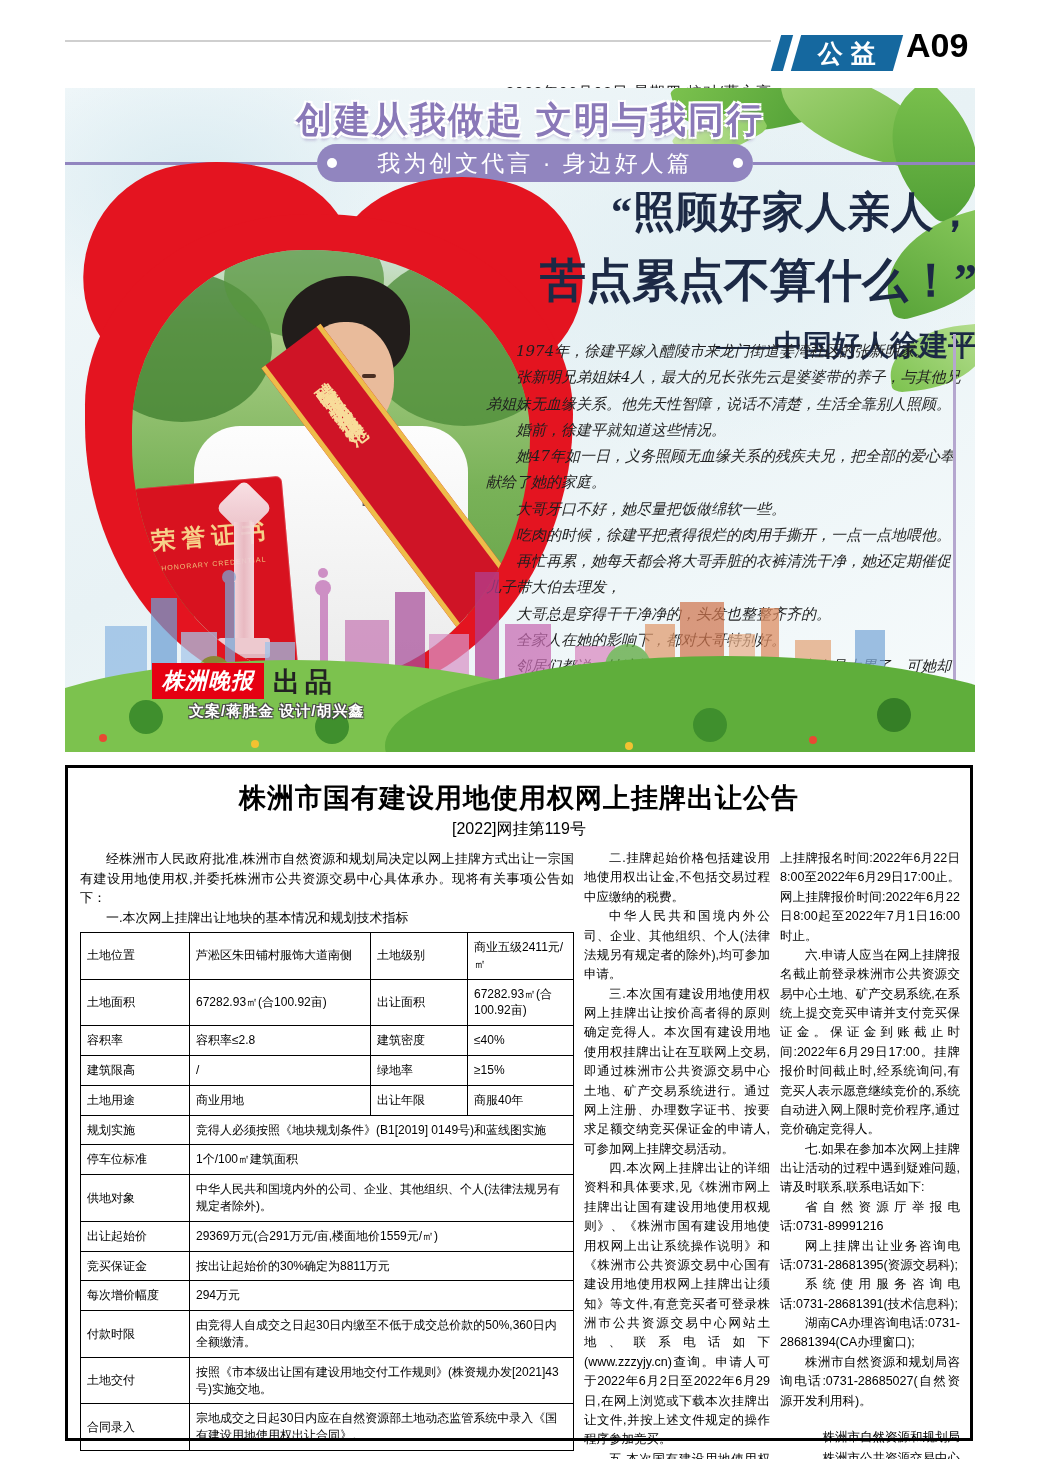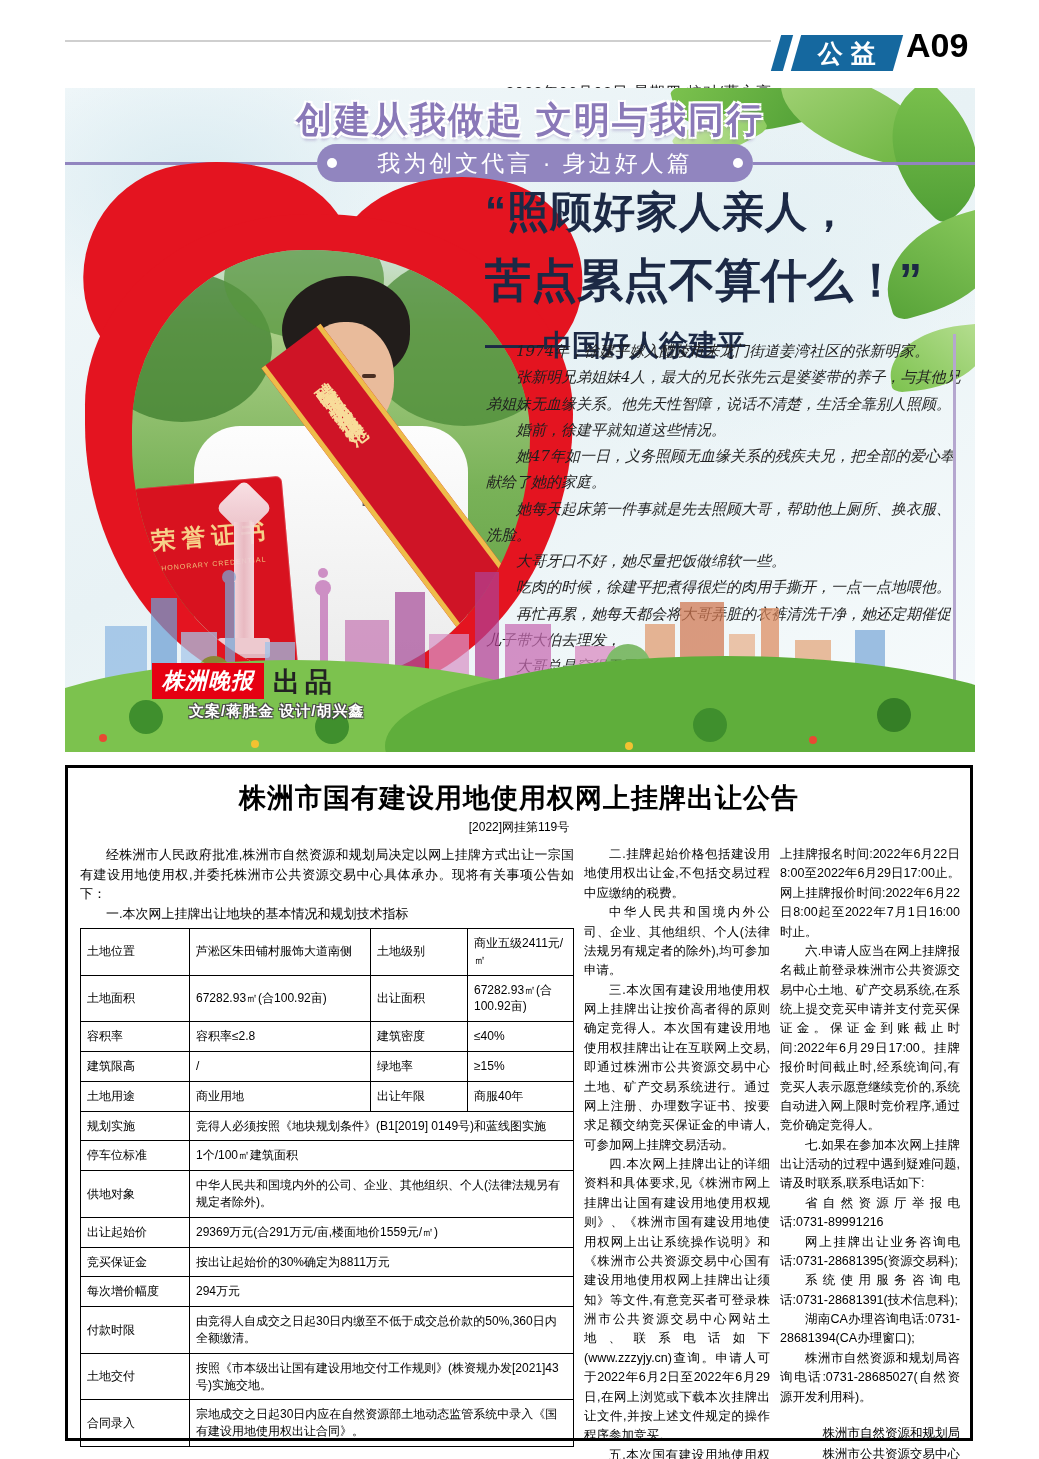--- a/index.html
+++ b/index.html
@@ -78,22 +78,22 @@
   .cert-sub{margin-top:8px;text-align:center;color:#f0c37a;font-size:7px;letter-spacing:1px;}
   .trophy{position:absolute;left:86px;top:238px;width:52px;height:184px;opacity:.95;}
   .tr-head{position:absolute;left:6px;top:0;width:40px;height:40px;background:linear-gradient(135deg,#fbeef0,#ecc9d1);
            transform:rotate(45deg);border-radius:7px;}
   .tr-stem{position:absolute;left:16px;top:34px;width:20px;height:118px;
            background:linear-gradient(90deg,#f6dfe3,#e9c4cb,#f6dfe3);}
   .tr-base{position:absolute;left:0;top:150px;width:52px;height:16px;background:#efd4da;border-radius:3px;
            box-shadow:0 4px 0 #e3bfc8;}
 
   
-  .quote{position:absolute;left:420px;top:96px;width:492px;text-align:left;color:#1c2945;
-         font-family:Liberation Sans, sans-serif;}
+  .quote{position:absolute;left:420px;top:96px;width:492px;text-align:right;color:#1c2945;
+         font-family:Liberation Serif, serif;}
   .quote .q1{font-size:42px;font-weight:700;letter-spacing:1px;}
   .quote .q2{font-size:46px;font-weight:700;margin-top:10px;}
   .quote .q3{font-size:29px;font-weight:700;margin-top:14px;}
   .story{position:absolute;left:421px;top:250px;width:476px;font-family:"DejaVu Serif",serif;font-style:italic;
          font-size:15px;line-height:1.75;color:#1f1f1f;}
   .story p{margin:0;text-indent:2em;}
   .vline{position:absolute;left:888px;top:246px;width:3px;height:364px;background:#b5a7cf;}
 
   
   .skyline{position:absolute;left:40px;bottom:62px;width:840px;height:132px;opacity:.72;}
@@ -127,21 +127,21 @@
             display:flex;align-items:center;justify-content:center;font-size:22px;font-weight:800;font-style:italic;
             font-family:"DejaVu Serif",serif;letter-spacing:1px;}
   .brand-suffix{position:absolute;left:208px;top:576px;font-size:27px;font-weight:700;color:#222;letter-spacing:5px;}
   .credits{position:absolute;left:88px;top:614px;font-size:15px;font-weight:700;color:#fff;letter-spacing:1px;
            text-shadow:0 0 2px #4a4a4a,1px 1px 0 #4a4a4a,-1px -1px 0 #4a4a4a,1px -1px 0 #4a4a4a,-1px 1px 0 #4a4a4a;margin-left:36px;}
 
   
   .notice{position:absolute;left:65px;top:765px;width:908px;height:676px;border:3px solid #000;
           box-sizing:border-box;padding:8px 12px;background:#fff;}
   .notice h2{margin:4px 0 0;text-align:center;font-size:27px;font-weight:900;letter-spacing:1px;}
-  .docno{text-align:center;font-size:12px;margin-top:3px;}
+  .docno{text-align:center;font-size:16px;margin-top:3px;}
   .cols{display:flex;gap:10px;margin-top:9px;text-align:justify;}
   .cols p{margin:0;}
   .col1{width:494px;flex:none;font-size:13px;line-height:1.5;}
   .col2{width:186px;flex:none;font-size:12.5px;line-height:1.55;}
   .col3{width:180px;flex:none;font-size:12.5px;line-height:1.55;}
   .indent{text-indent:2em;}
   .land-table{width:100%;border-collapse:collapse;margin-top:5px;font-size:12px;line-height:1.4;}
   .land-table td{border:1.5px solid #000;padding:6px 6px;vertical-align:middle;text-align:left;}
   .land-table .cl{width:96px;} .land-table .cv{width:168px;} .land-table .cl2{width:84px;}
   .sig{margin-top:16px;}
@@ -213,21 +213,20 @@
       <div class="q1">“照顾好家人亲人，</div>
       <div class="q2">苦点累点不算什么！”</div>
       <div class="q3">——中国好人徐建平</div>
     </div>
 
     <div class="story">
       <p>1974年，徐建平嫁入醴陵市来龙门街道姜湾社区的张新明家。</p>
       <p>张新明兄弟姐妹4人，最大的兄长张先云是婆婆带的养子，与其他兄弟姐妹无血缘关系。他先天性智障，说话不清楚，生活全靠别人照顾。</p>
       <p>婚前，徐建平就知道这些情况。</p>
       <p>她47年如一日，义务照顾无血缘关系的残疾夫兄，把全部的爱心奉献给了她的家庭。</p>
-      <p>她每天起床第一件事就是先去照顾大哥，帮助他上厕所、换衣服、洗脸。</p>
       <p>大哥牙口不好，她尽量把饭做绵软一些。</p>
       <p>吃肉的时候，徐建平把煮得很烂的肉用手撕开，一点一点地喂他。</p>
       <p>再忙再累，她每天都会将大哥弄脏的衣裤清洗干净，她还定期催促儿子带大伯去理发，</p>
       <p>大哥总是穿得干干净净的，头发也整整齐齐的。</p>
       <p>全家人在她的影响下，都对大哥特别好。</p>
       <p>邻居们都说，她这样每天从天明忙到天黑，实在是太累了。可她却说：“照顾好家人亲人，苦点累点不算什么！”</p>
     </div>
     <div class="vline"></div>
 
     <div class="skyline">

